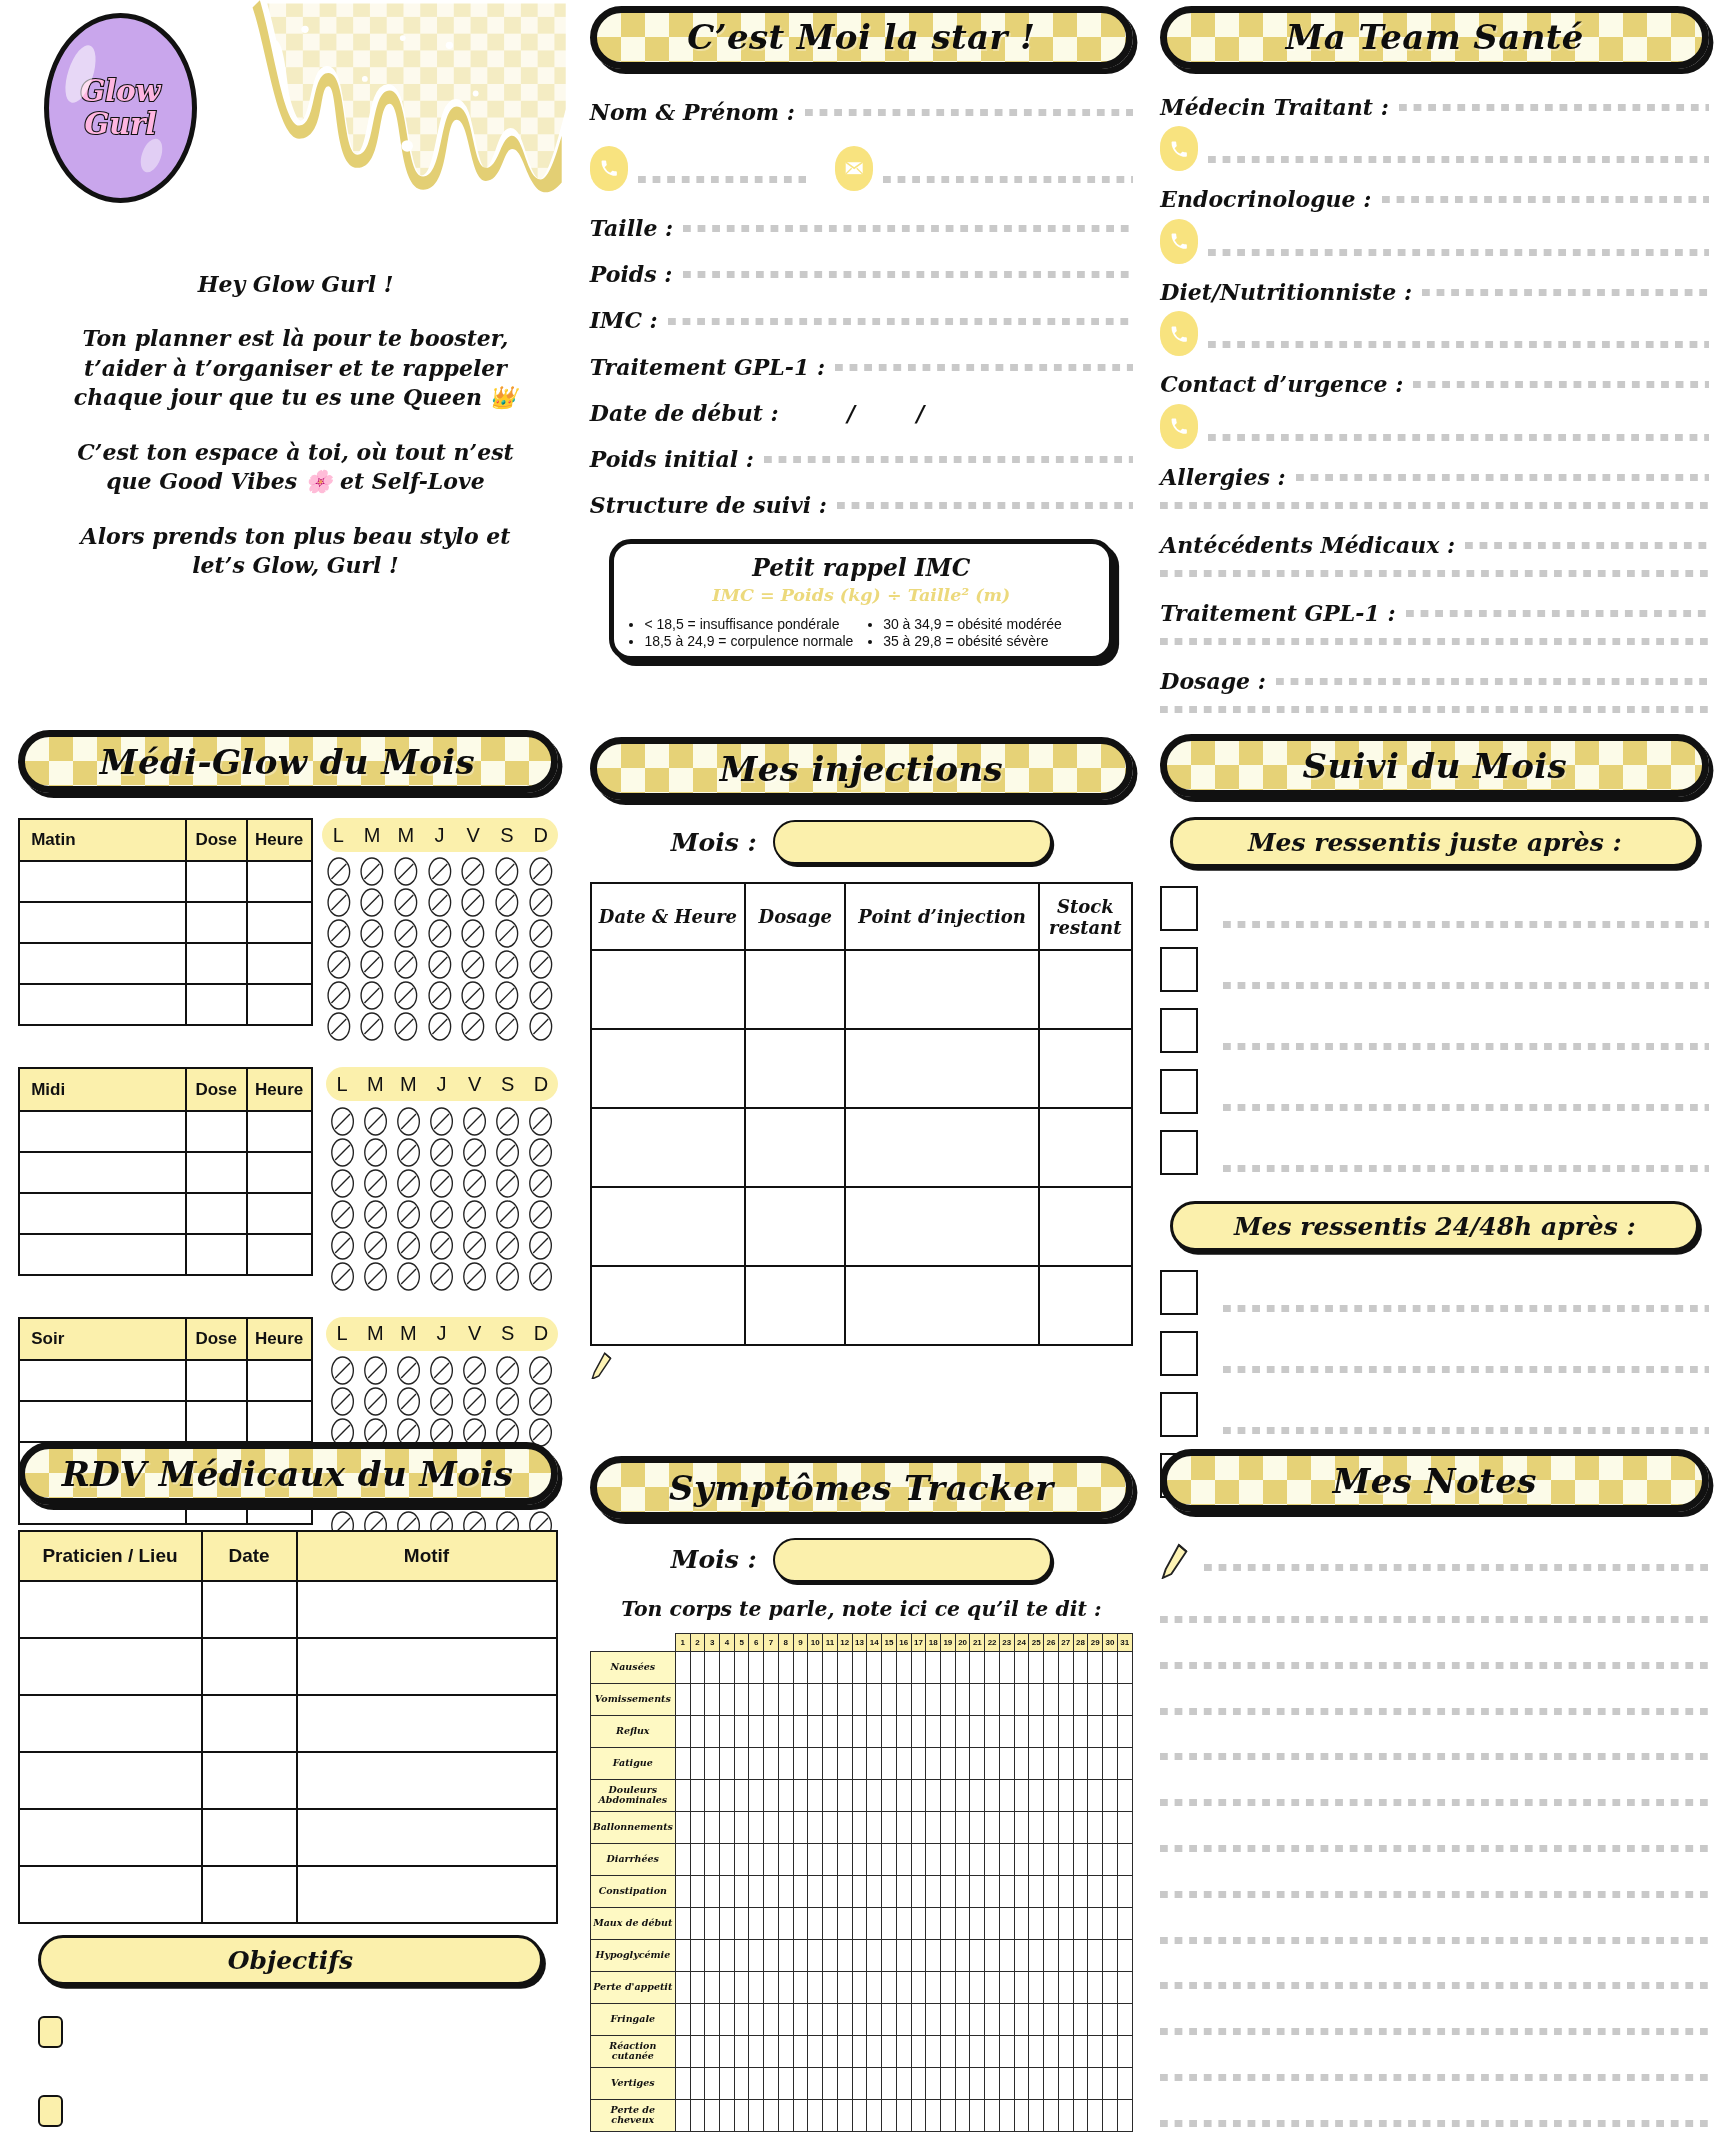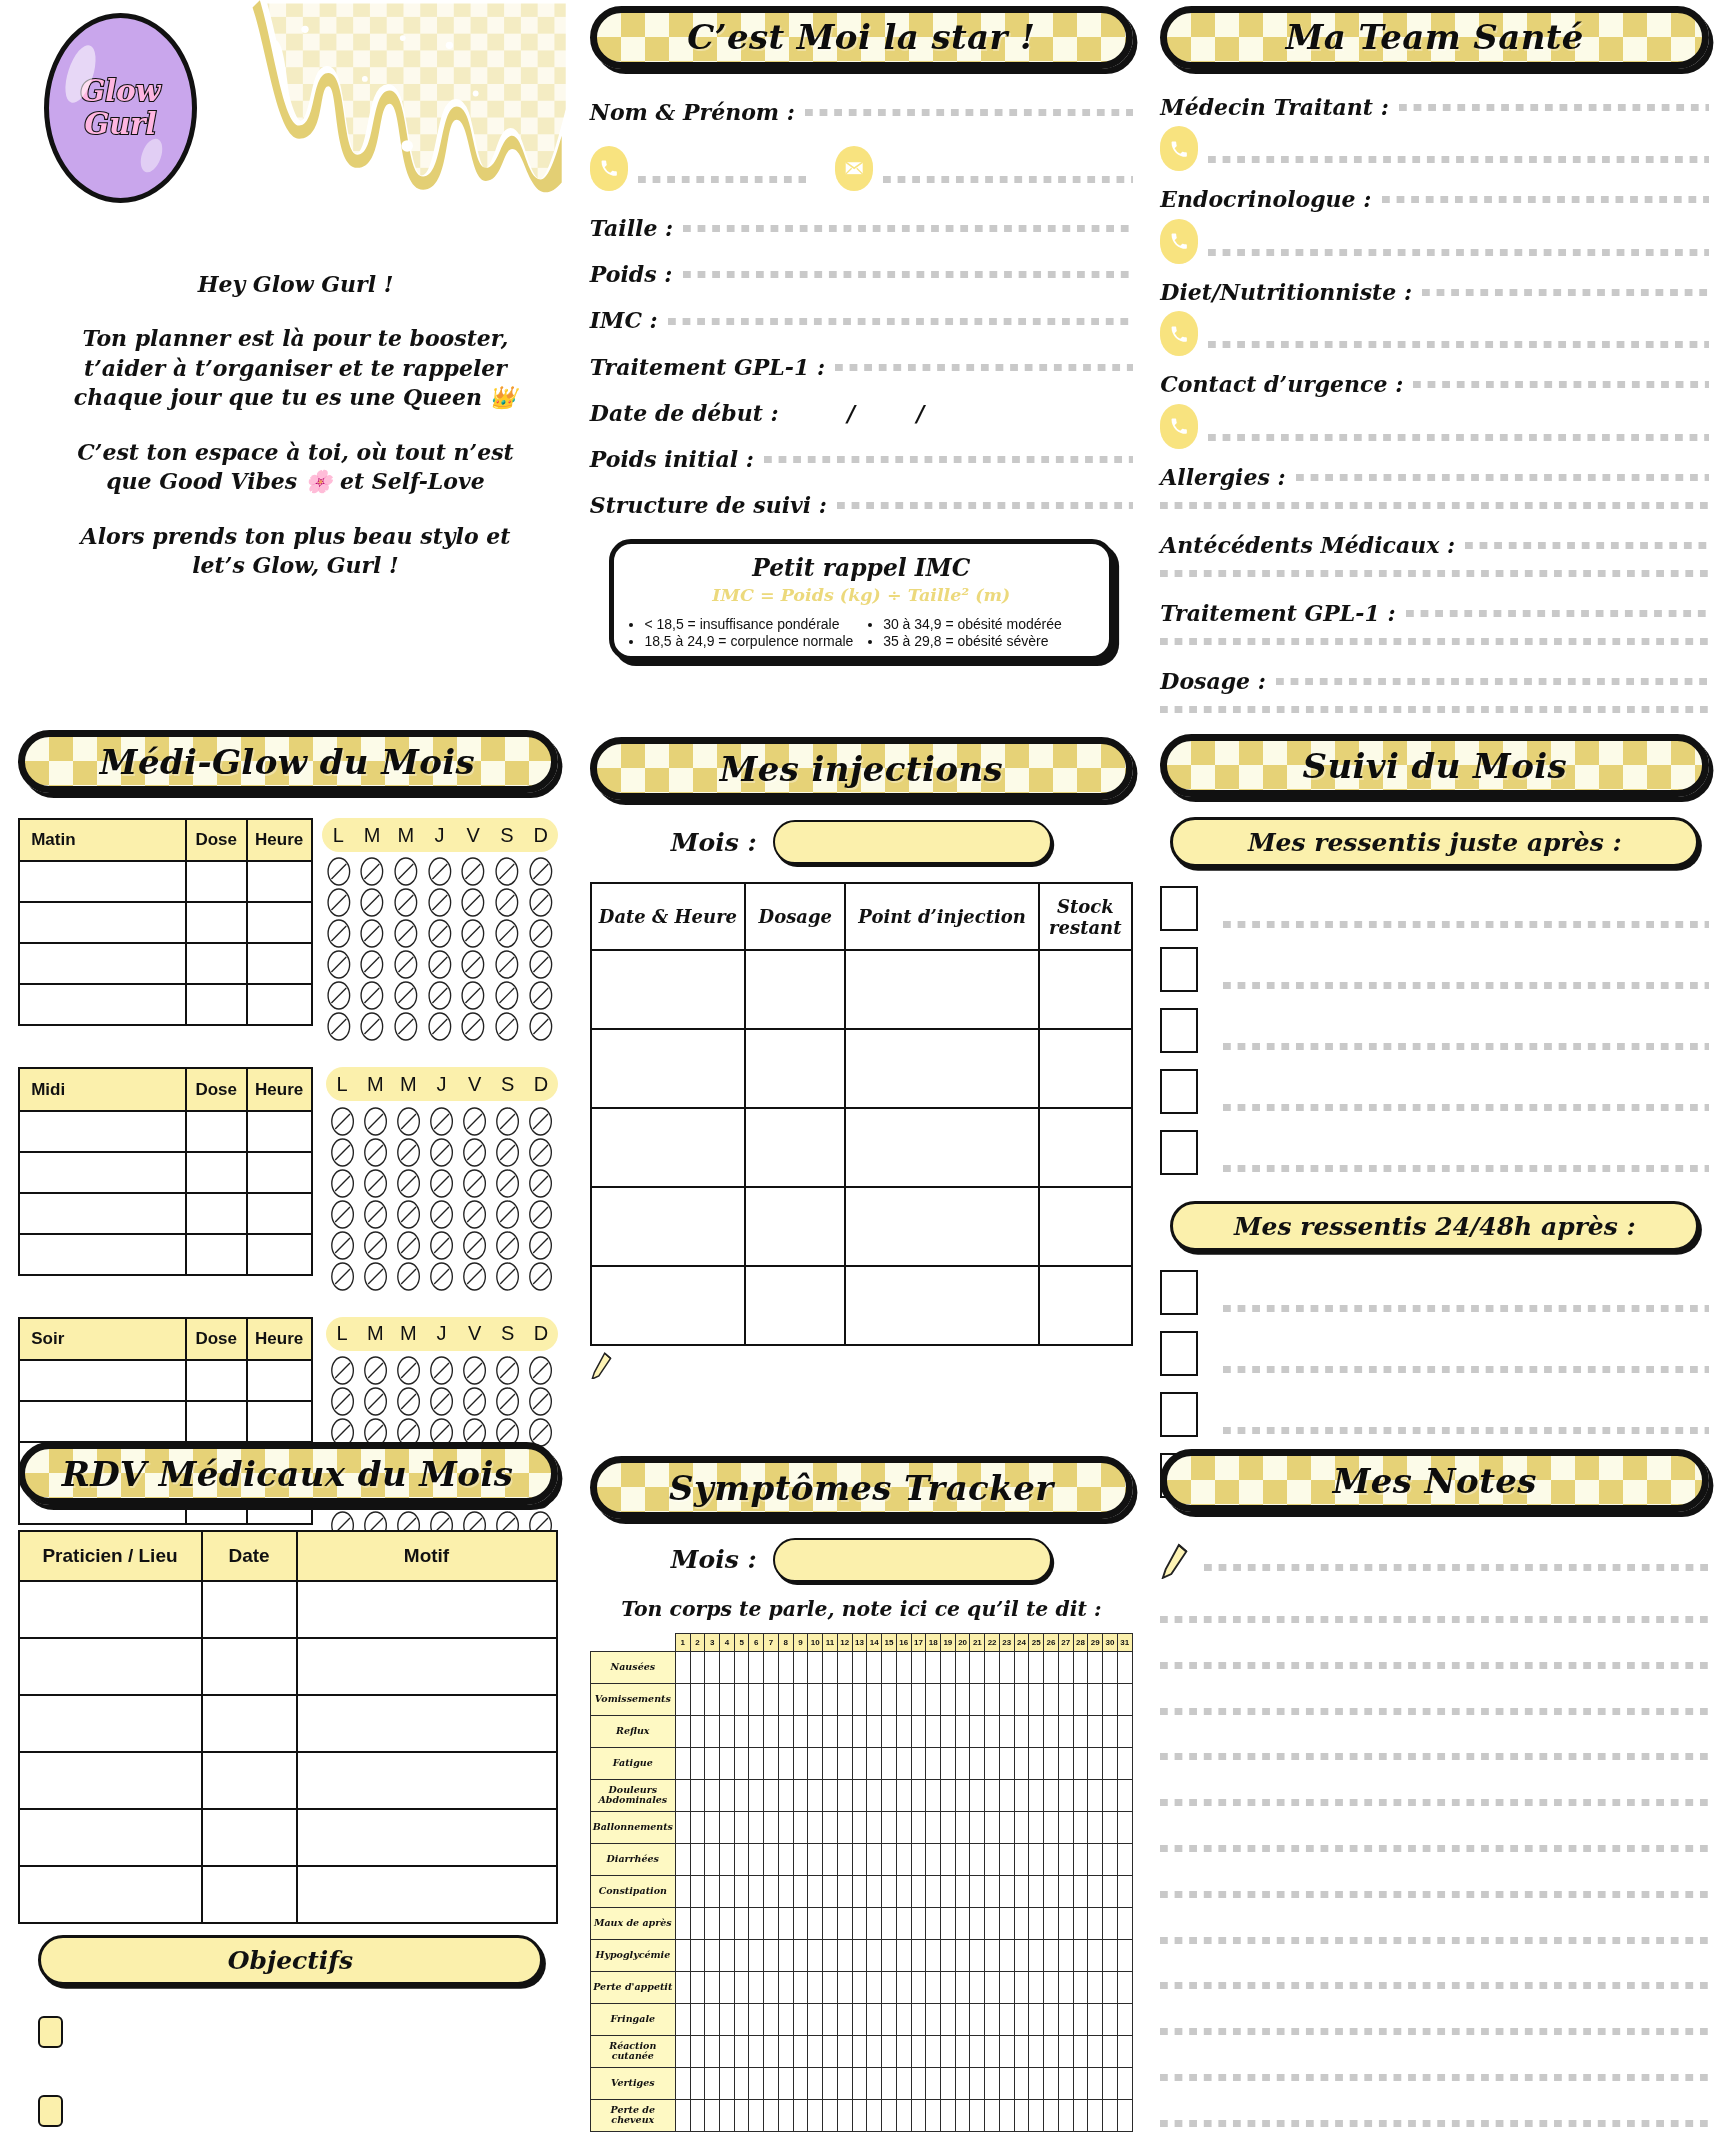--- a/index.html
+++ b/index.html
@@ -1380,21 +1380,21 @@
                 <td class="cell"></td>
                 <td class="cell"></td>
                 <td class="cell"></td>
                 <td class="cell"></td>
                 <td class="cell"></td>
                 <td class="cell"></td>
                 <td class="cell"></td>
                 <td class="cell"></td>
               </tr>
               <tr>
-                <td class="symlabel">Maux de après</td>
+                <td class="symlabel">Maux de début</td>
                 <td class="cell"></td>
                 <td class="cell"></td>
                 <td class="cell"></td>
                 <td class="cell"></td>
                 <td class="cell"></td>
                 <td class="cell"></td>
                 <td class="cell"></td>
                 <td class="cell"></td>
                 <td class="cell"></td>
                 <td class="cell"></td>

